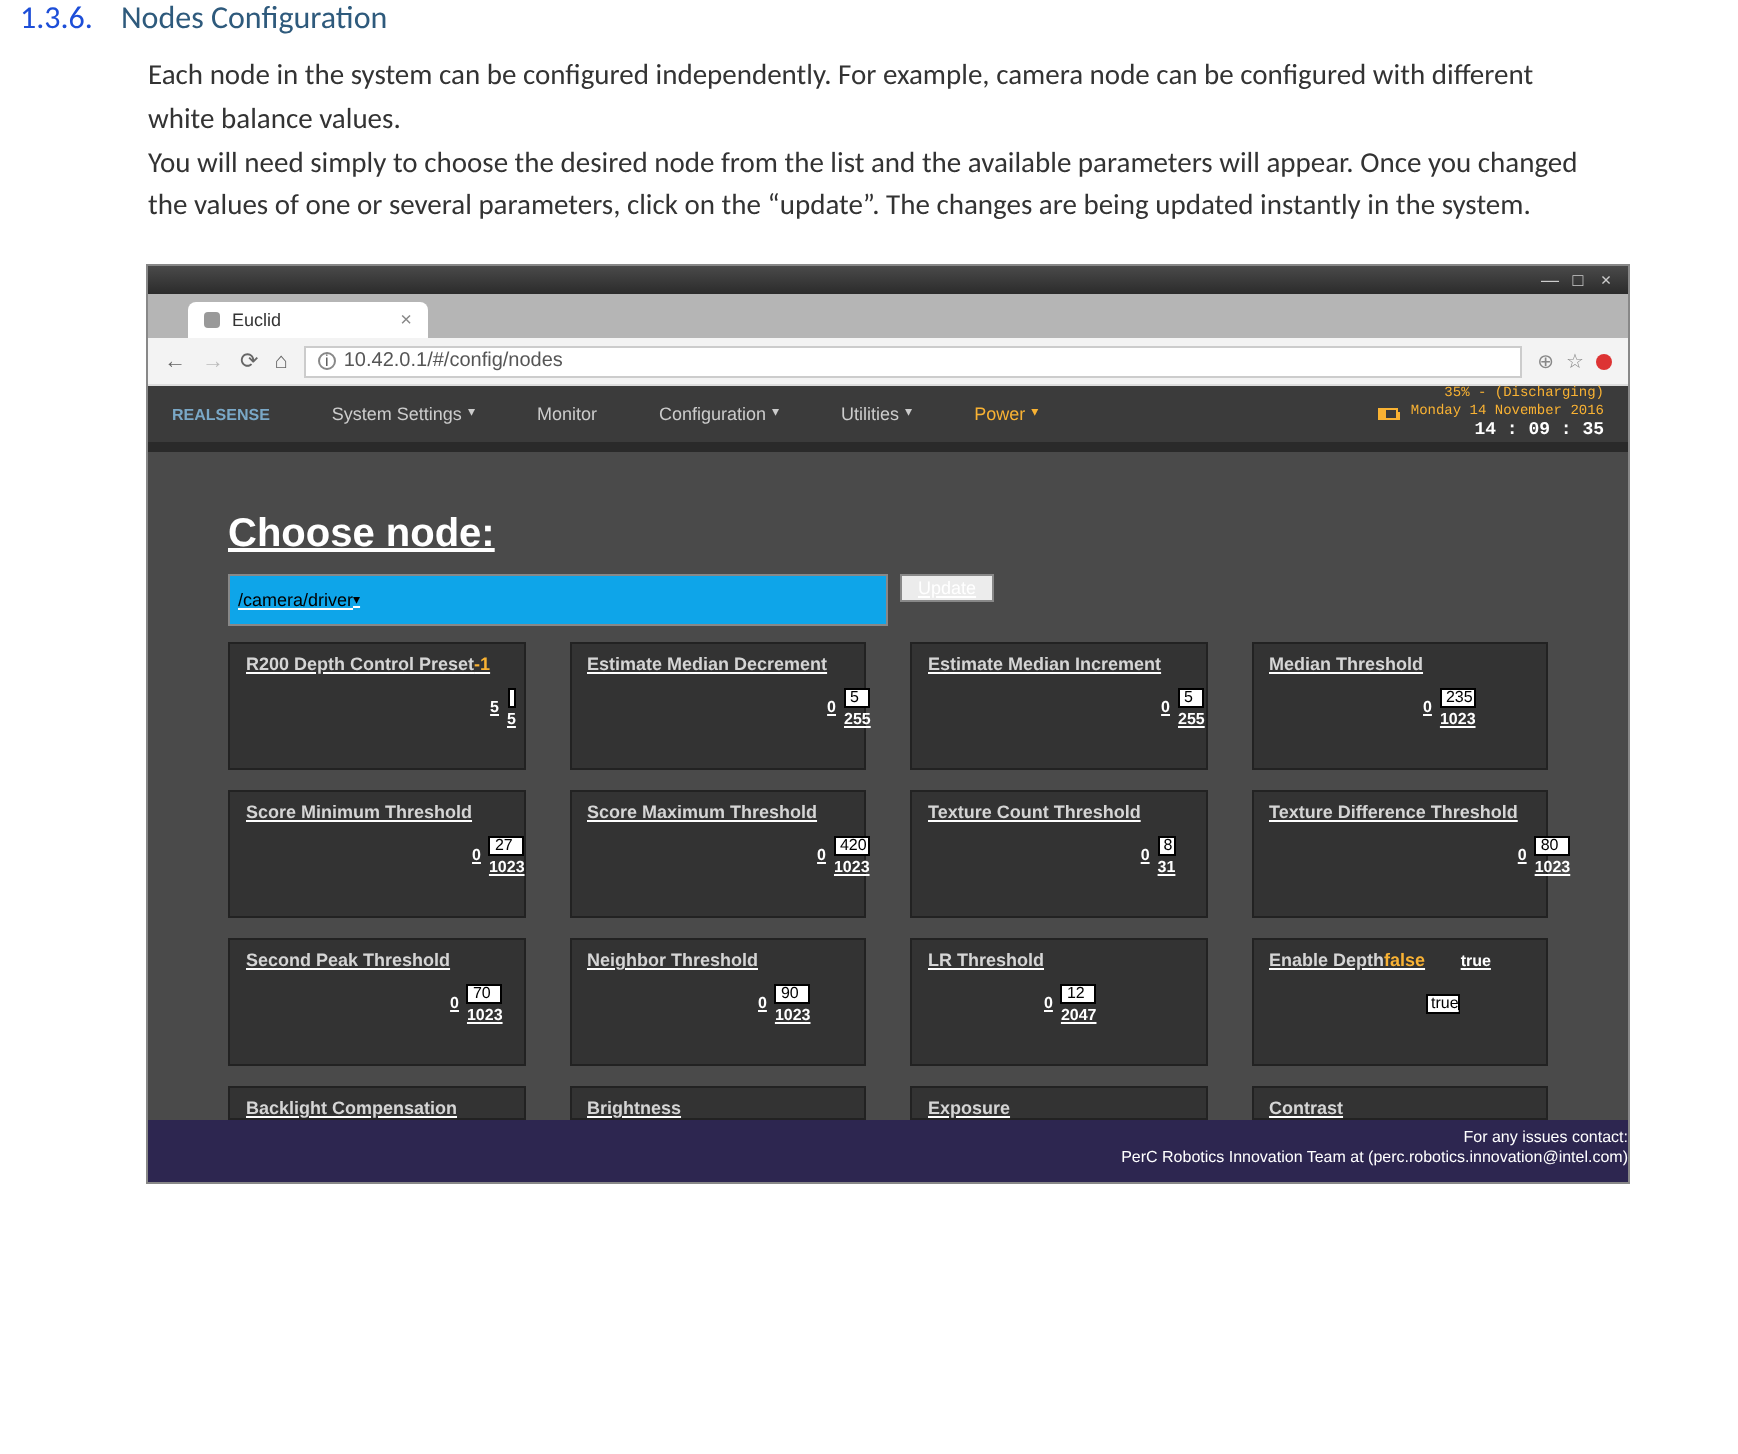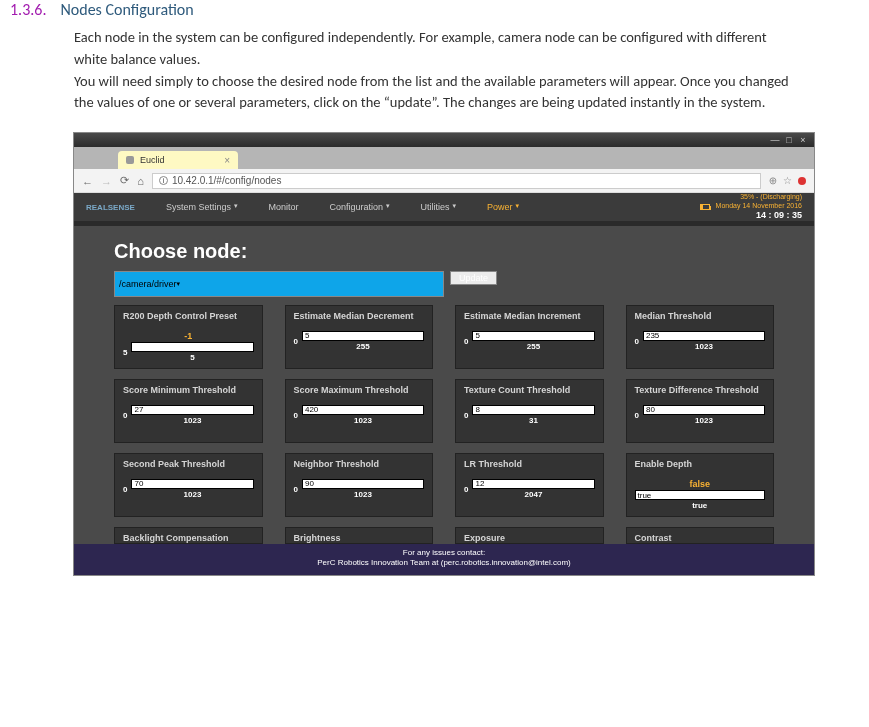--- a/index.html
+++ b/index.html
@@ -6,21 +6,21 @@
 body {
   width: 869px;
   height: 727px;
   font-family: Calibri, sans-serif;
   background: #fff;
   color: #333;
   font-size: 15px;
 }
 .doc-section { padding: 0 70px 0 10px; }
 .doc-heading { display: flex; gap: 14px; margin-bottom: 8px; }
-.doc-heading .num { color: #a21caf; font-size: 16px; }
+.doc-heading .num { color: #1d4ed8; font-size: 16px; }
 .doc-heading .title { color: #2e5a7c; font-size: 16px; }
 .doc-body { margin-left: 64px; line-height: 1.5; font-size: 14.5px; margin-bottom: 18px; }
 .screenshot-wrap { margin-left: 73px; width: 742px; }
 .window {
   border: 1px solid #888;
   background: #fff;
   font-family: Arial, sans-serif;
   font-size: 10px;
 }
 .titlebar {
@@ -35,30 +35,29 @@
 }
 .titlebar span { width: 10px; text-align: center; font-size: 9px; }
 .tabbar {
   height: 22px;
   background: #b5b5b5;
   display: flex;
   align-items: flex-end;
   padding-left: 20px;
 }
 .browser-tab {
-  background: #fef9c3;
+  background: #ffffff;
   height: 18px;
   width: 120px;
   border-radius: 4px 4px 0 0;
   display: flex;
   align-items: center;
   padding: 0 8px;
   gap: 6px;
   font-size: 9px;
-  margin-left: 24px;
 }
 .browser-tab .favicon { width: 8px; height: 8px; background: #999; border-radius: 2px; }
 .browser-tab .close { color: #888; margin-left: auto; font-size: 10px; }
 .urlbar {
   height: 24px;
   background: #f3f3f3;
   border-bottom: 1px solid #ddd;
   display: flex;
   align-items: center;
   padding: 0 8px;
@@ -94,29 +93,31 @@
 .app-nav .menu-item { display: flex; align-items: flex-start; gap: 3px; }
 .app-nav .menu-item.power { color: #f9b233; }
 .app-nav .spacer { flex: 1; }
 .app-nav .status-right {
   text-align: right;
   font-size: 7px;
   line-height: 1.2;
   display: flex;
   align-items: center;
   gap: 6px;
+  font-family: Liberation Mono, monospace;
 }
 .app-nav .battery { width: 10px; height: 6px; border: 1px solid #f9b233; position: relative; }
 .app-nav .battery::after { content: ''; position: absolute; right: -2px; top: 1px; width: 1px; height: 4px; background: #f9b233; }
 .app-nav .battery .fill { position: absolute; left: 0; top: 0; bottom: 0; width: 35%; background: #f9b233; }
 .divider-dark { height: 5px; background: #2a2a2a; }
 .app-body {
   background: #4a4a4a;
-  padding: 8px 40px 0 40px;
+  padding: 24px 40px 0 40px;
   color: #fff;
+  text-decoration: underline;
 }
 .choose-title { font-size: 20px; font-weight: bold; color: #fff; margin: 6px 0 8px 0; font-family: Arial, sans-serif; }
 .selector-row { display: flex; gap: 6px; margin-bottom: 8px; }
 .node-select {
   background: #0ea5e9;
   color: #000;
   font-size: 9px;
   width: 330px;
   height: 26px;
   display: flex;
@@ -139,39 +140,38 @@
   display: grid;
   grid-template-columns: repeat(4, 1fr);
   gap: 10px 22px;
 }
 .card {
   background: #333;
   border: 1px solid #222;
   height: 64px;
   padding: 5px 8px 4px 8px;
   display: flex;
-  flex-direction: column;
 }
 .card.header-only { height: 17px; }
 .card .card-title { color: #d5d5d5; font-size: 9px; font-weight: bold; flex: 0 0 auto; margin-bottom: 2px; min-height: 18px; }
 .card .current { color: #f9b233; font-size: 9px; font-weight: bold; text-align: center; margin-bottom: 1px; }
 .card .card-bottom { display: flex; align-items: center; gap: 4px; color: #fff; }
 .card .min { font-size: 8px; font-weight: bold; }
 .card .slider-wrap { flex: 1; display: flex; flex-direction: column; align-items: center; }
 .card .track { width: 100%; height: 10px; background: #fff; border: 1px solid #000; position: relative; }
 .card .max { font-size: 8px; font-weight: bold; color: #fff; margin-top: 1px; }
 .card .val-inside-left { position: absolute; left: 2px; top: -1px; font-size: 8px; color: #000; font-weight: normal; }
 .card.bool .bool-row { display: flex; align-items: center; gap: 4px; }
 .card.bool .bool-label { color: #f9b233; font-size: 9px; font-weight: bold; text-align: center; margin-bottom: 1px; }
 .card.bool .bool-track { flex: 1; height: 10px; background: #fff; border: 1px solid #000; display: flex; align-items: center; padding-left: 2px; font-size: 8px; color: #000; }
 .card.bool .bool-max { font-size: 8px; font-weight: bold; color: #fff; margin-top: 1px; text-align: center; }
 .footer-purple {
   background: #2d2650;
   color: #fff;
-  text-align: center;
+  text-align: right;
   font-size: 8px;
   padding: 4px 0 6px 0;
   line-height: 1.3;
 }
 .caret-down { font-size: 7px; }
 </style>
 </head>
 <body>
 
 <div class="doc-section">

